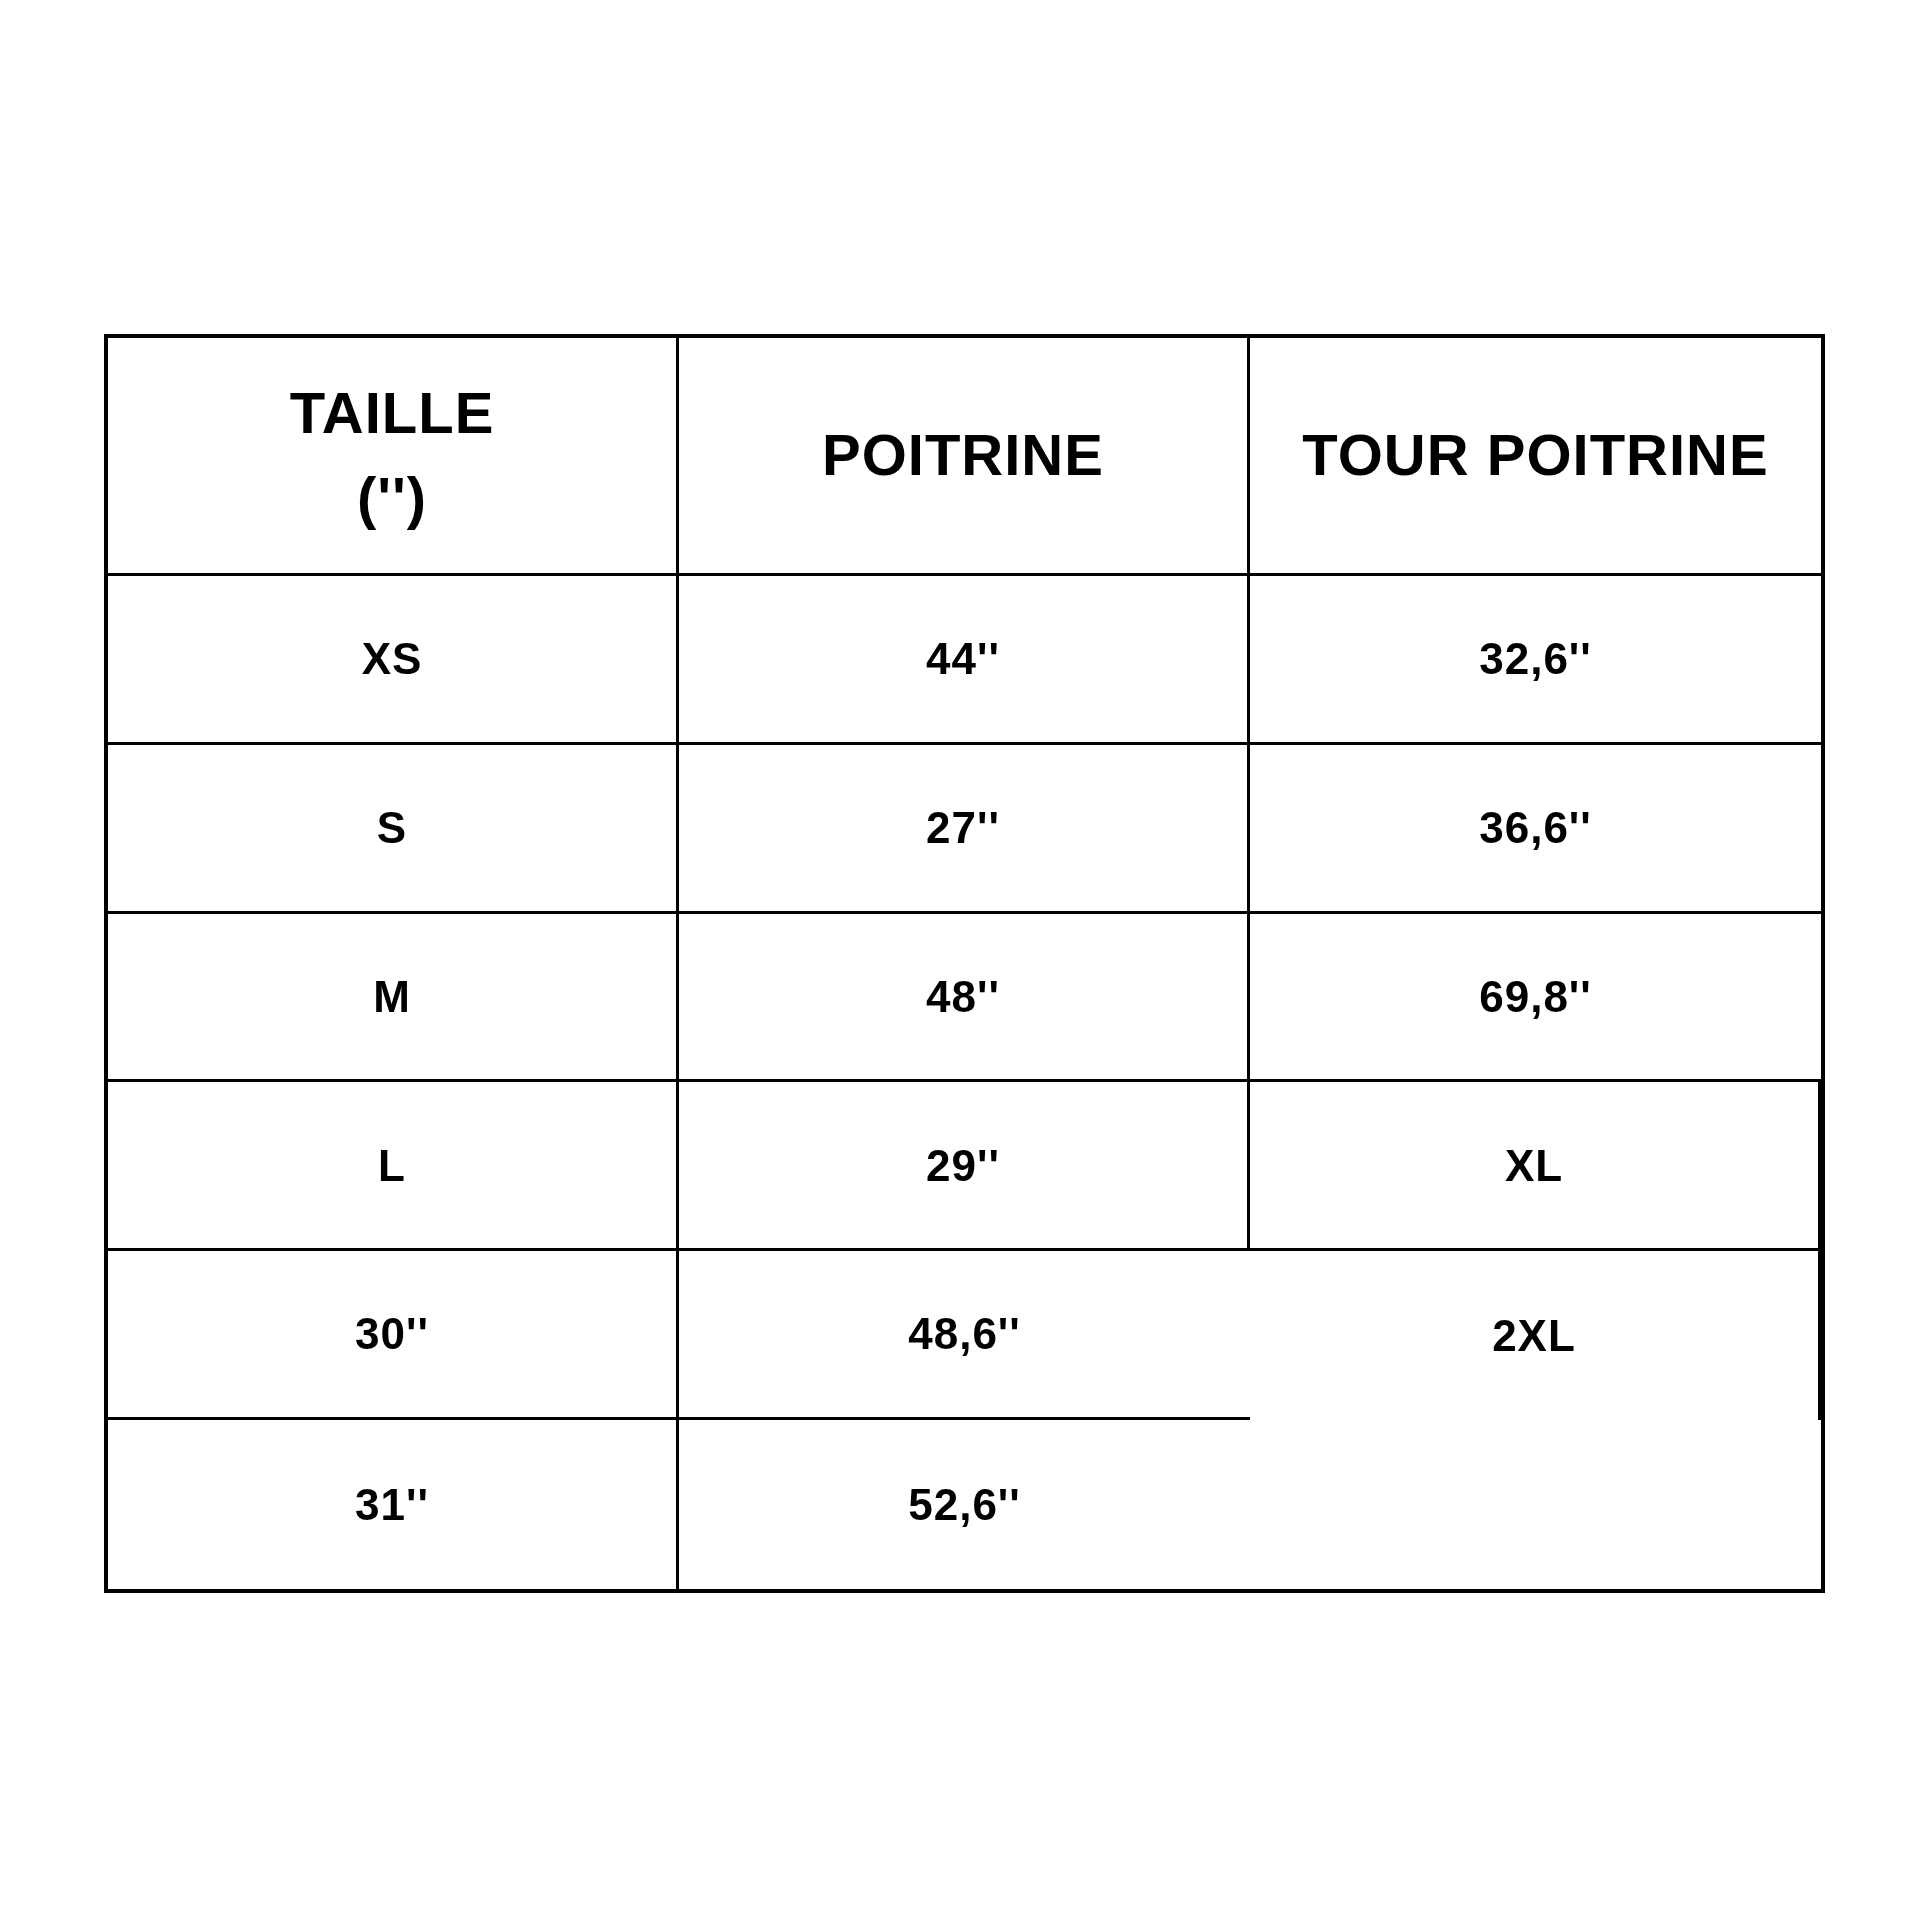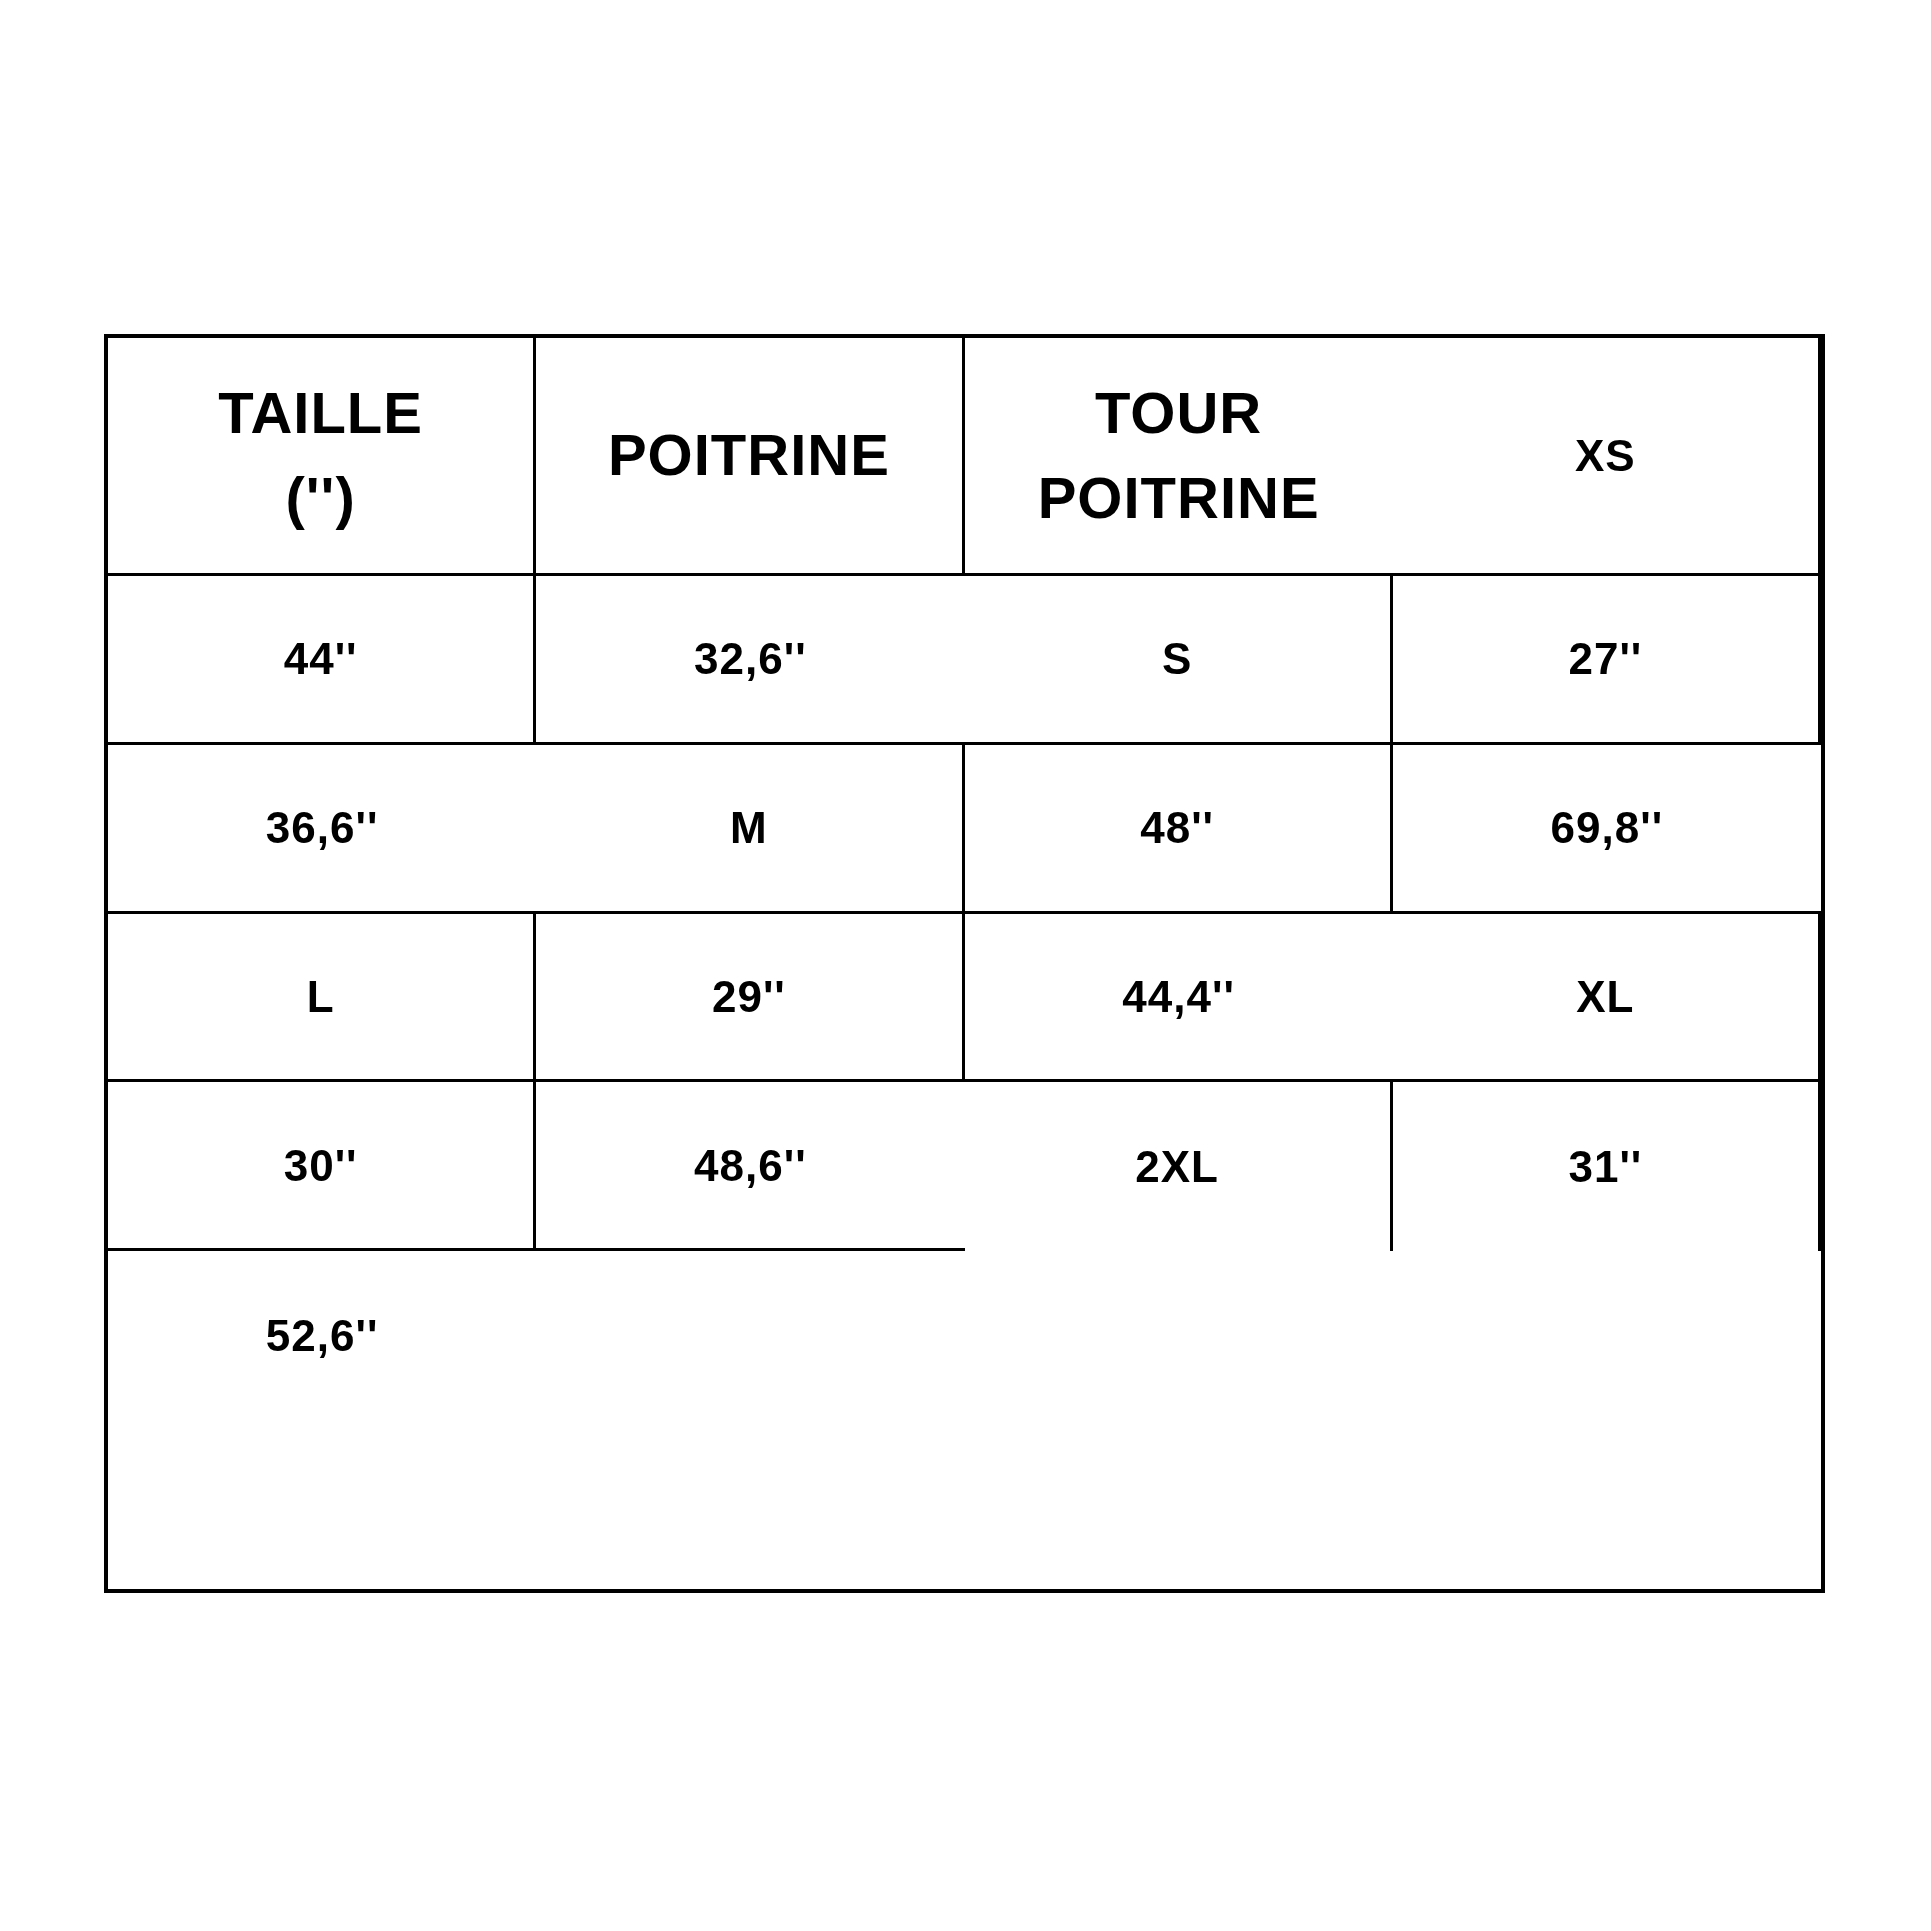--- a/index.html
+++ b/index.html
@@ -21,21 +21,21 @@
   }
 
   .size-table {
     position: absolute;
     left: 104px;
     top: 334px;
     width: 1721px;
     height: 1259px;
     border: 4.8px solid #000000;
     display: grid;
-    grid-template-columns: 1fr 1fr 1fr 1fr;
+    grid-template-columns: 1fr 1fr 1fr;
     grid-template-rows: 238px repeat(6, 1fr);
     background: #ffffff;
   }
 
   .cell {
     border-right: 3.9px solid #000000;
     border-bottom: 3.9px solid #000000;
     display: flex;
     align-items: center;
     justify-content: center;
@@ -79,21 +79,20 @@
     <div class="cell">S</div>
     <div class="cell">27''</div>
     <div class="cell last-col">36,6''</div>
 
     <div class="cell">M</div>
     <div class="cell">48''</div>
     <div class="cell last-col">69,8''</div>
 
     <div class="cell">L</div>
     <div class="cell">29''</div>
-    <div class="cell last-col">44,4''</div>
 
     <div class="cell">XL</div>
     <div class="cell">30''</div>
     <div class="cell last-col">48,6''</div>
 
     <div class="cell last-row">2XL</div>
     <div class="cell last-row">31''</div>
     <div class="cell last-col last-row">52,6''</div>
 
   </div>

